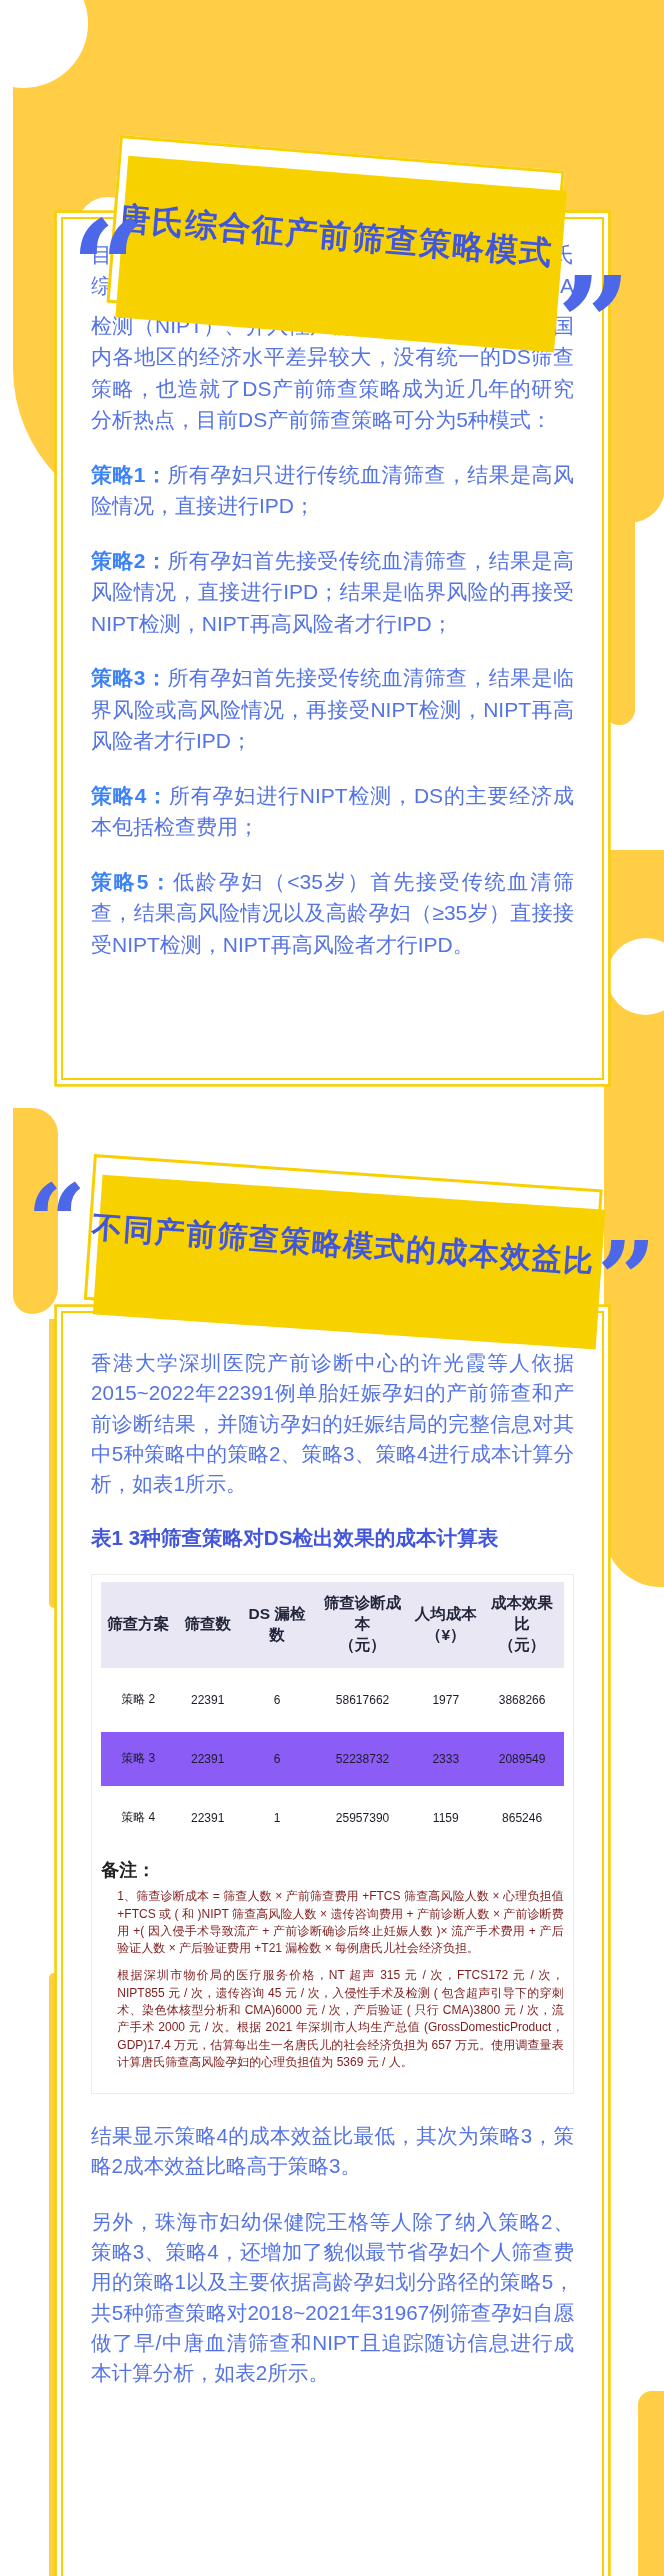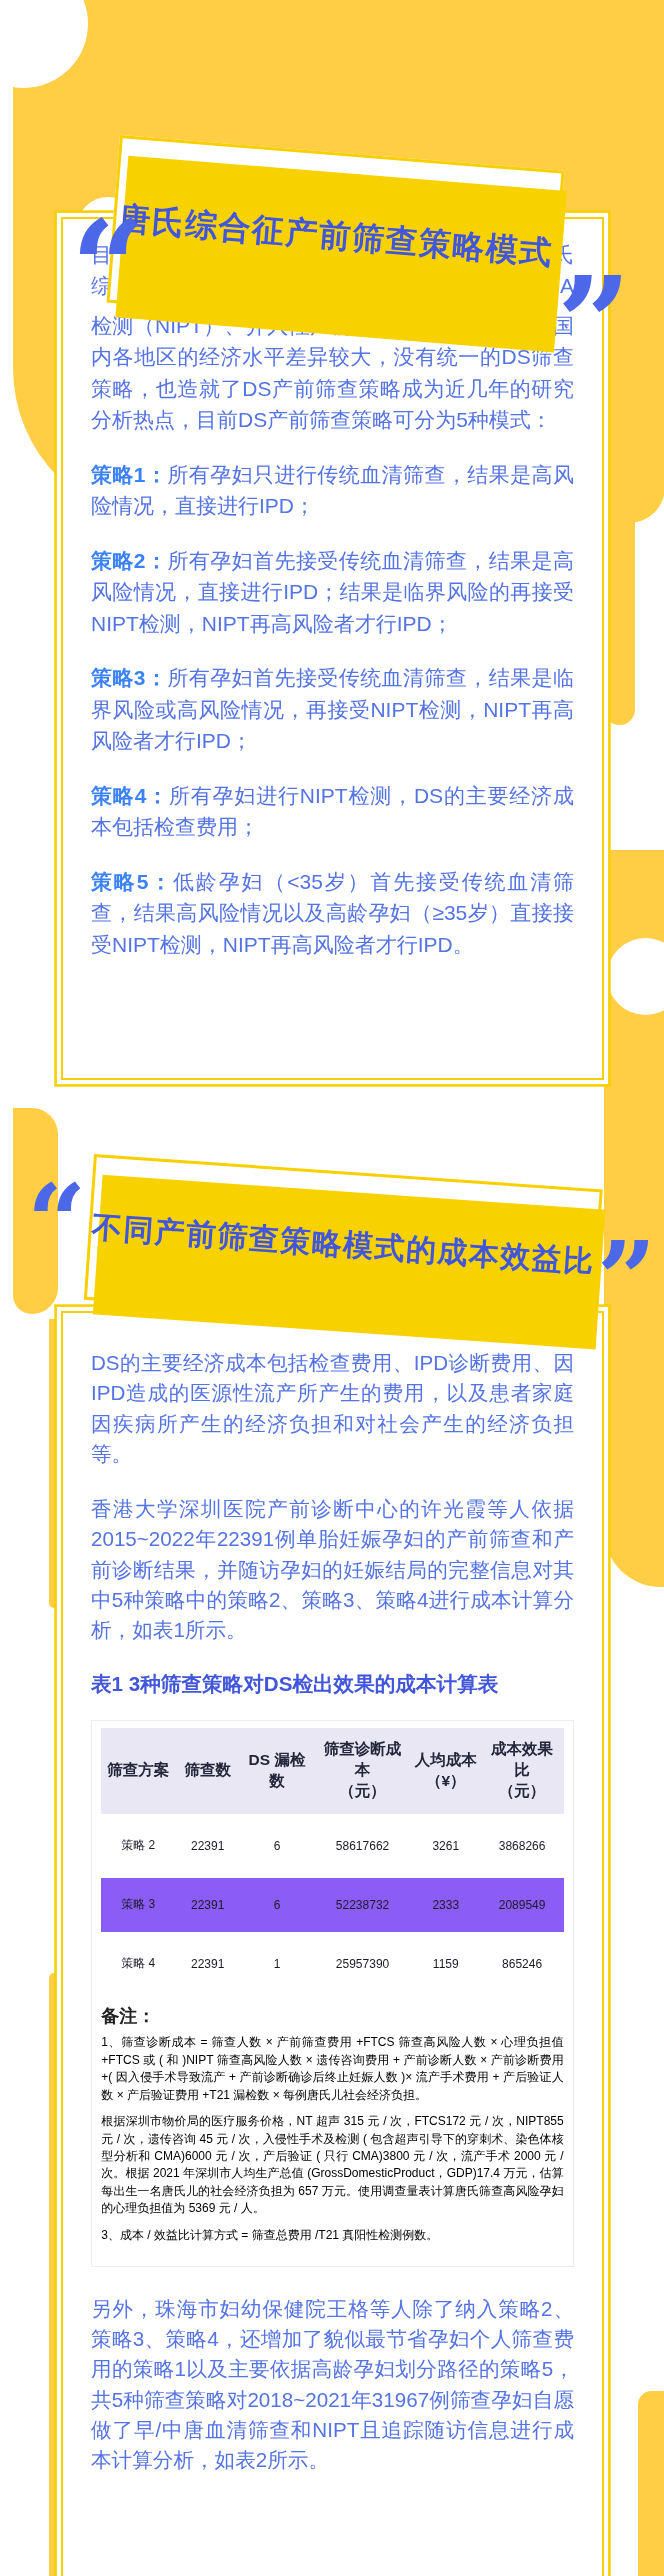--- a/index.html
+++ b/index.html
@@ -48,21 +48,21 @@
   
   .tblock{background:#ffffff;border:1px solid #ececec;padding:7.2px 9.3px 12.4px;margin:0 0 27px 0;}
   table{width:100%;border-collapse:collapse;table-layout:fixed;}
   th{background:#E9E7F3;color:#23263A;font-weight:bold;white-space:pre-line;vertical-align:middle;}
   td{color:#1C1C28;text-align:center;vertical-align:middle;}
   .tbl1 th{font-size:15.5px;padding:11.3px 3.1px;}
   .tbl1 td{font-size:12px;padding:18.5px 3.1px;border-top:5.2px solid #ffffff;}
   .tbl1 tbody tr:nth-child(2) td{background:#8b5cf6;}
   
   .notes{margin-top:13.4px;}
-  .notes1 .nline{color:#000000;font-size:12px;line-height:1.45;text-align:justify;margin-bottom:9.3px;}
+  .notes1 .nline{color:#7f1d1d;font-size:12px;line-height:1.45;text-align:justify;margin-bottom:9.3px;margin-left:16px;}
   .notes1 .nlabel,.notes2 .nlabel{color:#222;font-weight:bold;}
   .notes1 .nlabel{font-size:18px;margin-bottom:6.2px;}
 </style>
 </head>
 <body>
 
 <div class="page">
 
   <div class="decor top-blob"></div>
   <div class="decor-white" style="left:-41px;top:-41px;width:129px;height:129px;"></div>
@@ -93,21 +93,20 @@
     <p class="para"><span class="slabel">策略5：</span><span>低龄孕妇（&lt;35岁）首先接受传统血清筛查，结果高风险情况以及高龄孕妇（≥35岁）直接接受NIPT检测，NIPT再高风险者才行IPD。</span></p>
   </div>
 
   <div class="quote q2l">“</div>
   <div class="title-card tc2">
     <div class="title-text">不同产前筛查策略模式的成本效益比</div>
   </div>
   <div class="quote q2r">”</div>
 
   <div class="card card3">
-    <p class="para">DS的主要经济成本包括检查费用、IPD诊断费用、因IPD造成的医源性流产所产生的费用，以及患者家庭因疾病所产生的经济负担和对社会产生的经济负担等。</p>
     <p class="para">香港大学深圳医院产前诊断中心的许光霞等人依据2015~2022年22391例单胎妊娠孕妇的产前筛查和产前诊断结果，并随访孕妇的妊娠结局的完整信息对其中5种策略中的策略2、策略3、策略4进行成本计算分析，如表1所示。</p>
 
     <div class="tbl-title">表1 3种筛查策略对DS检出效果的成本计算表</div>
 
     <div class="tblock">
       <table class="tbl1">
         <colgroup>
             <col style="width:16%">
             <col style="width:14%">
             <col style="width:16%">
@@ -127,21 +126,21 @@
             <th>成本效果比
 （元）</th>
           </tr>
         </thead>
         <tbody>
           <tr>
             <td>策略 2</td>
             <td>22391</td>
             <td>6</td>
             <td>58617662</td>
-            <td>3261</td>
+            <td>1977</td>
             <td>3868266</td>
           </tr>
           <tr>
             <td>策略 3</td>
             <td>22391</td>
             <td>6</td>
             <td>52238732</td>
             <td>2333</td>
             <td>2089549</td>
           </tr>
@@ -152,22 +151,22 @@
             <td>25957390</td>
             <td>1159</td>
             <td>865246</td>
           </tr>
         </tbody>
       </table>
       <div class="notes notes1">
         <div class="nlabel">备注：</div>
         <div class="nline">1、筛查诊断成本 = 筛查人数 × 产前筛查费用 +FTCS 筛查高风险人数 × 心理负担值 +FTCS 或 ( 和 )NIPT 筛查高风险人数 × 遗传咨询费用 + 产前诊断人数 × 产前诊断费用 +( 因入侵手术导致流产 + 产前诊断确诊后终止妊娠人数 )× 流产手术费用 + 产后验证人数 × 产后验证费用 +T21 漏检数 × 每例唐氏儿社会经济负担。</div>
         <div class="nline">根据深圳市物价局的医疗服务价格，NT 超声 315 元 / 次，FTCS172 元 / 次，NIPT855 元 / 次，遗传咨询 45 元 / 次，入侵性手术及检测 ( 包含超声引导下的穿刺术、染色体核型分析和 CMA)6000 元 / 次，产后验证 ( 只行 CMA)3800 元 / 次，流产手术 2000 元 / 次。根据 2021 年深圳市人均生产总值 (GrossDomesticProduct，GDP)17.4 万元，估算每出生一名唐氏儿的社会经济负担为 657 万元。使用调查量表计算唐氏筛查高风险孕妇的心理负担值为 5369 元 / 人。</div>
-        <div class="nline">3、成本 / 效益比计算方式 = 筛查总费用 /T21 真阳性检测例数。</div>
       </div>
     </div>
 
+    <p class="para">结果显示策略4的成本效益比最低，其次为策略3，策略2成本效益比略高于策略3。</p>
     <p class="para">另外，珠海市妇幼保健院王格等人除了纳入策略2、策略3、策略4，还增加了貌似最节省孕妇个人筛查费用的策略1以及主要依据高龄孕妇划分路径的策略5，共5种筛查策略对2018~2021年31967例筛查孕妇自愿做了早/中唐血清筛查和NIPT且追踪随访信息进行成本计算分析，如表2所示。</p>
 
   </div>
 
 </div>
 
 
 </body></html>

